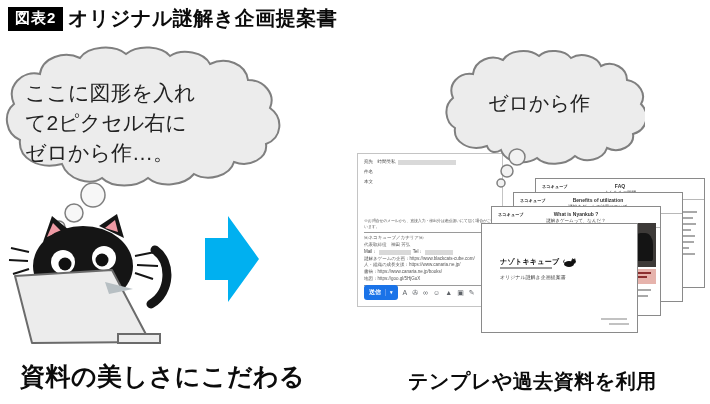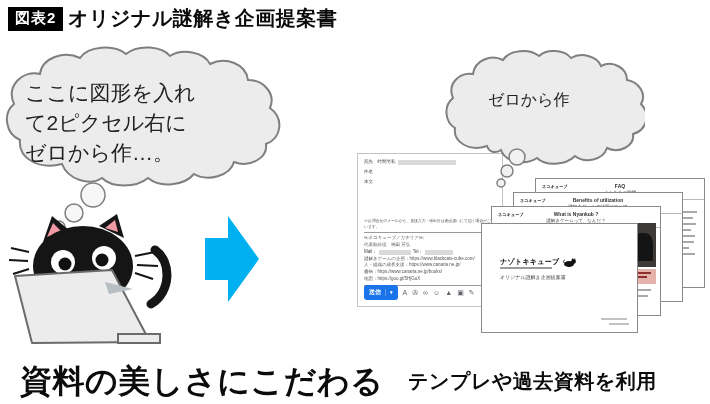--- a/index.html
+++ b/index.html
@@ -8,25 +8,25 @@
   .abs{position:absolute;}
 
   
   #fig-badge{left:8px;top:7px;background:#000;color:#fff;font-weight:bold;font-size:15px;
              padding:2px 7px 3px;letter-spacing:1px;}
   #fig-title{left:68px;top:5px;font-size:20px;font-weight:bold;letter-spacing:0.5px;color:#0b0b0b;}
 
   
   .cloud-text{ text-align:left;color:#222;}
   #left-cloud-text{left:25px;top:78px;width:250px;font-size:21px;line-height:1.42;}
-  #right-cloud-text{left:488px;top:88px;width:135px;font-size:16px;line-height:1.5;}
+  #right-cloud-text{left:488px;top:88px;width:135px;font-size:20px;line-height:1.5;}
 
   
   .caption{font-weight:bold;color:#0b0b0b;}
-  #caption-left{left:20px;top:360px;font-size:32px;letter-spacing:0.5px;}
+  #caption-left{left:20px;top:360px;font-size:25px;letter-spacing:0.5px;}
   #caption-right{left:408px;top:368px;font-size:20px;letter-spacing:0.5px;}
 
   
   #email-window{left:357px;top:153px;width:146px;height:154px;background:#fff;
                 border:1px solid #c4c4c4;box-sizing:border-box;padding:5px 6px;
                 font-size:4.5px;color:#555;line-height:1.5;}
   .mail-row{display:flex;align-items:center;gap:2px;margin-bottom:3px;color:#444;}
   .redact{height:5px;background:#d9d9d9;flex:0 0 auto;}
   #mail-body-space{height:30px;}
   .mail-rule{border-top:1px solid #9a9a9a;margin:2px 0;}

